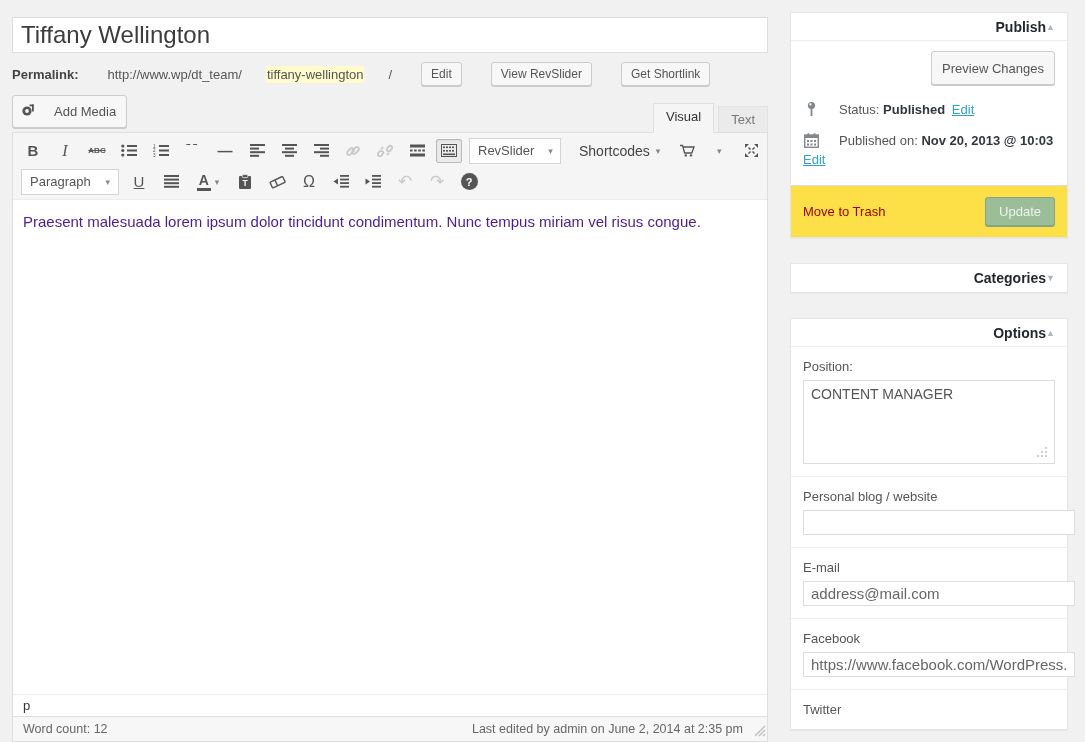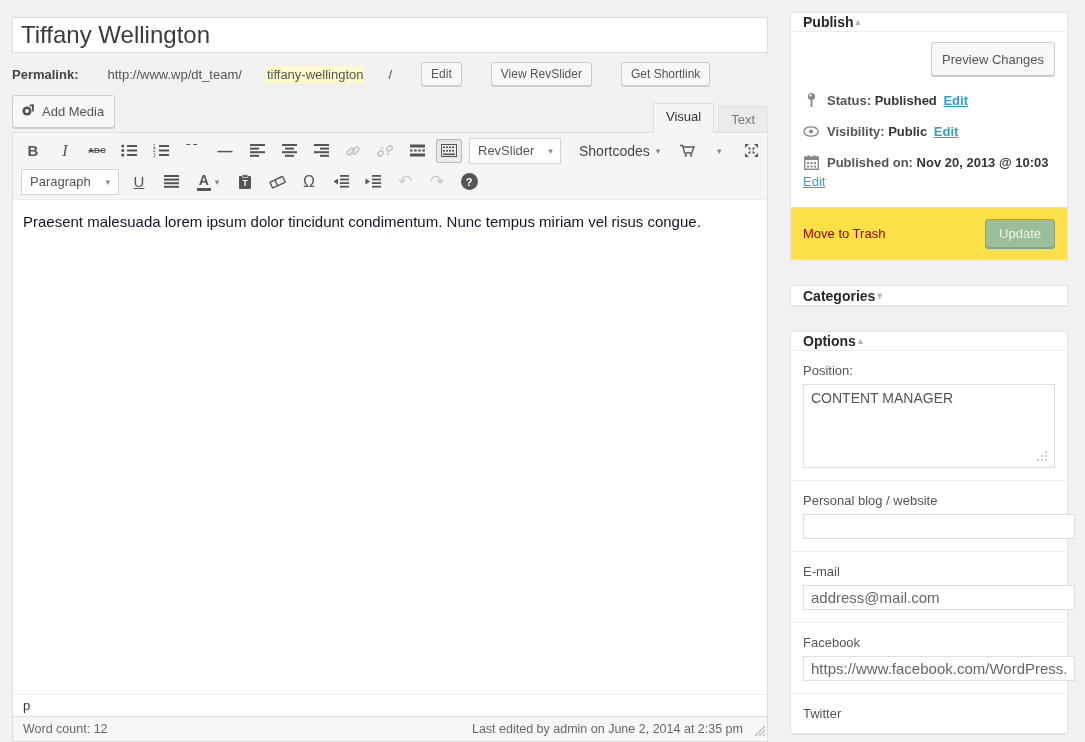--- a/index.html
+++ b/index.html
@@ -27,21 +27,21 @@
     display:inline-flex; align-items:center; justify-content:center;
     background:#f7f7f7; border:1px solid #ccc; border-radius:3px;
     box-shadow:0 1px 0 #ccc; color:#555; cursor:pointer;
     font-family:"Liberation Sans", sans-serif;
   }
   .btn-small { font-size:12px; height:24px; padding:0 9px; margin-left:5px; }
   .media-tabs-row {
     margin-top:8px; height:37px;
     display:flex; justify-content:space-between; align-items:flex-end;
   }
-  .add-media-btn { font-size:13px; height:33px; padding:0 10px 0 8px; gap:6px; align-self:flex-start; }
+  .add-media-btn { font-size:13px; height:33px; padding:0 10px 0 8px; gap:18px; align-self:flex-start; }
   .tabs { display:flex; align-items:flex-end; }
   .tab {
     font-size:13px; padding:5px 12px; cursor:pointer; color:#777;
     background:#ebebeb; margin-left:4px; border:1px solid #e2e2e2; border-bottom:none;
   }
   .tab.active {
     background:#f5f5f5; border:1px solid #dedede; border-bottom:1px solid #f5f5f5;
     color:#333; position:relative; margin-bottom:-1px; padding-bottom:8px; z-index:3;
   }
   .editor-wrap { border:1px solid #dedede; background:#fff; position:relative; z-index:1; }
@@ -70,43 +70,43 @@
   }
   .dd-arrow { font-size:9px; color:#888; margin-left:14px; }
   .textlabel-btn { display:flex; align-items:center; font-size:14px; color:#444; padding:0 6px; cursor:pointer; }
   .textcolor-stack { display:flex; flex-direction:column; align-items:center; line-height:1; }
   .textcolor-bar { width:14px; height:3px; background:#555; margin-top:1px; }
   .help-circle {
     width:17px; height:17px; border-radius:50%; background:#555; color:#fff;
     font-size:11px; font-weight:bold; display:flex; align-items:center; justify-content:center;
   }
   .content-area {
-    height:494px; padding:11px 10px; font-size:15px; color:#0f172a; line-height:1.5;
+    height:494px; padding:11px 10px; font-size:15px; color:#4c1d95; line-height:1.5;
     cursor:text; overflow:hidden;
   }
   .pathbar { border-top:1px solid #eee; height:22px; display:flex; align-items:center; padding:0 10px; font-size:13px; color:#333; }
   .statusbar {
     background:#f7f7f7; border-top:1px solid #dfdfdf; height:25px;
     display:flex; align-items:center; justify-content:space-between;
     padding:0 10px; font-size:12.5px; color:#666; position:relative;
   }
   .resize-grip { position:absolute; right:1px; bottom:1px; cursor:nwse-resize; }
   
   .sidebar { position:absolute; left:790px; top:12px; width:278px; }
   .panel { background:#fff; border:1px solid #e5e5e5; box-shadow:0 1px 1px rgba(0,0,0,.04); margin-bottom:25px; }
   .panel-header {
-    display:flex; justify-content:flex-start; align-items:center;
-    padding:8px 12px; font-size:14px; font-weight:bold; color:#23282d; cursor:pointer; height:19px;
+    display:flex; justify-content:flex-end; align-items:center;
+    padding:8px 12px; font-size:14px; font-weight:bold; color:#23282d; cursor:pointer; height:28px;
   }
   .panel-header.open { border-bottom:1px solid #eee; }
   .toggle-arrow { font-size:9px; color:#b0b5ba; }
   .publish-body { padding:10px 12px 6px; font-size:13px; color:#555; }
   .preview-row { display:flex; justify-content:flex-end; margin-bottom:8px; }
   .btn-preview { font-size:13px; height:27px; padding:16px 10px; }
-  .misc-row { display:flex; align-items:center; gap:8px; margin:16px 0;font-weight:bold; }
+  .misc-row { display:flex; align-items:center; gap:20px; margin:16px 0; }
   .misc-row .icon-cell { width:16px; display:flex; justify-content:center; flex:0 0 auto; }
   .misc-row b { color:#32373c; }
   .edit-link { color:#2ea2cc; text-decoration:underline; cursor:pointer; margin-left:3px; }
   .pub-edit-block { margin:2px 0 12px; }
   .publish-footer {
     background:#fde047; border-top:1px solid #ddd; height:52px;
     display:flex; align-items:center; justify-content:space-between; padding:0 12px;
   }
   .trash-link { color:#a00000; font-size:13px; cursor:pointer; }
   .update-btn {
@@ -446,33 +446,20 @@
         <span class="icon-cell">
           <svg width="11" height="16" viewBox="0 0 11 16">
               <circle cx="5.5" cy="4.5" r="3.6" fill="#82878c"></circle>
               <circle cx="4.4" cy="3.4" r="1.1" fill="#fff"></circle>
               <rect x="4.6" y="8" width="1.8" height="7" fill="#82878c"></rect>
             </svg>
         </span>
         <span>
           <span>Status:</span>
           <b>Published</b>
-          <span class="edit-link">Edit</span>
-        </span>
-      </div>
-      <div class="misc-row">
-        <span class="icon-cell">
-          <svg width="17" height="11" viewBox="0 0 17 11">
-              <ellipse cx="8.5" cy="5.5" rx="7.6" ry="5" fill="none" stroke="#82878c" stroke-width="1.4"></ellipse>
-              <circle cx="8.5" cy="5.5" r="2.1" fill="#82878c"></circle>
-            </svg>
-        </span>
-        <span>
-          <span>Visibility:</span>
-          <b>Public</b>
           <span class="edit-link">Edit</span>
         </span>
       </div>
       <div class="misc-row" style="margin-bottom:4px">
         <span class="icon-cell">
           <svg width="15" height="15" viewBox="0 0 15 15">
               <rect x="0.7" y="2" width="13.6" height="12.3" fill="none" stroke="#82878c" stroke-width="1.4"></rect>
               <rect x="0.7" y="2" width="13.6" height="3" fill="#82878c"></rect>
               <rect x="3.5" y="0.3" width="1.8" height="3" fill="#82878c"></rect>
               <rect x="9.7" y="0.3" width="1.8" height="3" fill="#82878c"></rect>

